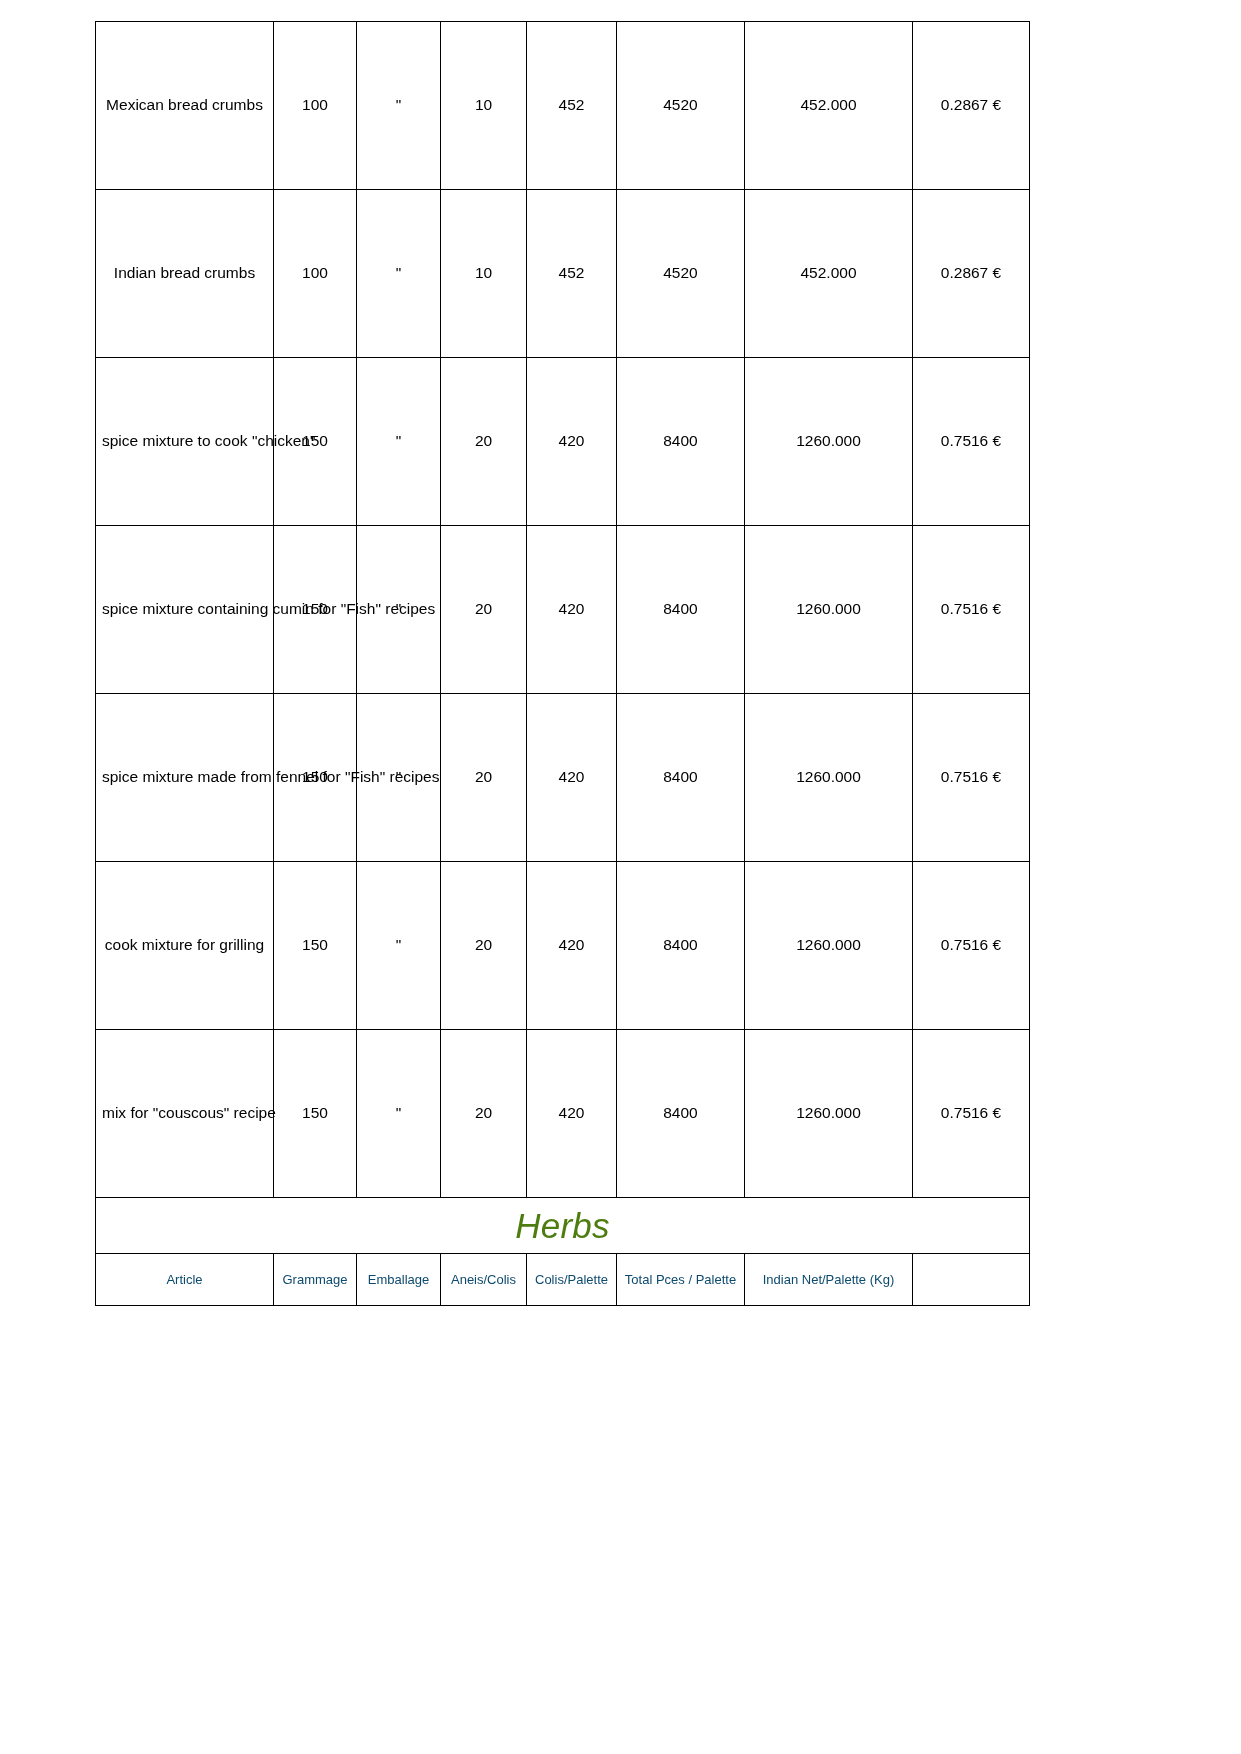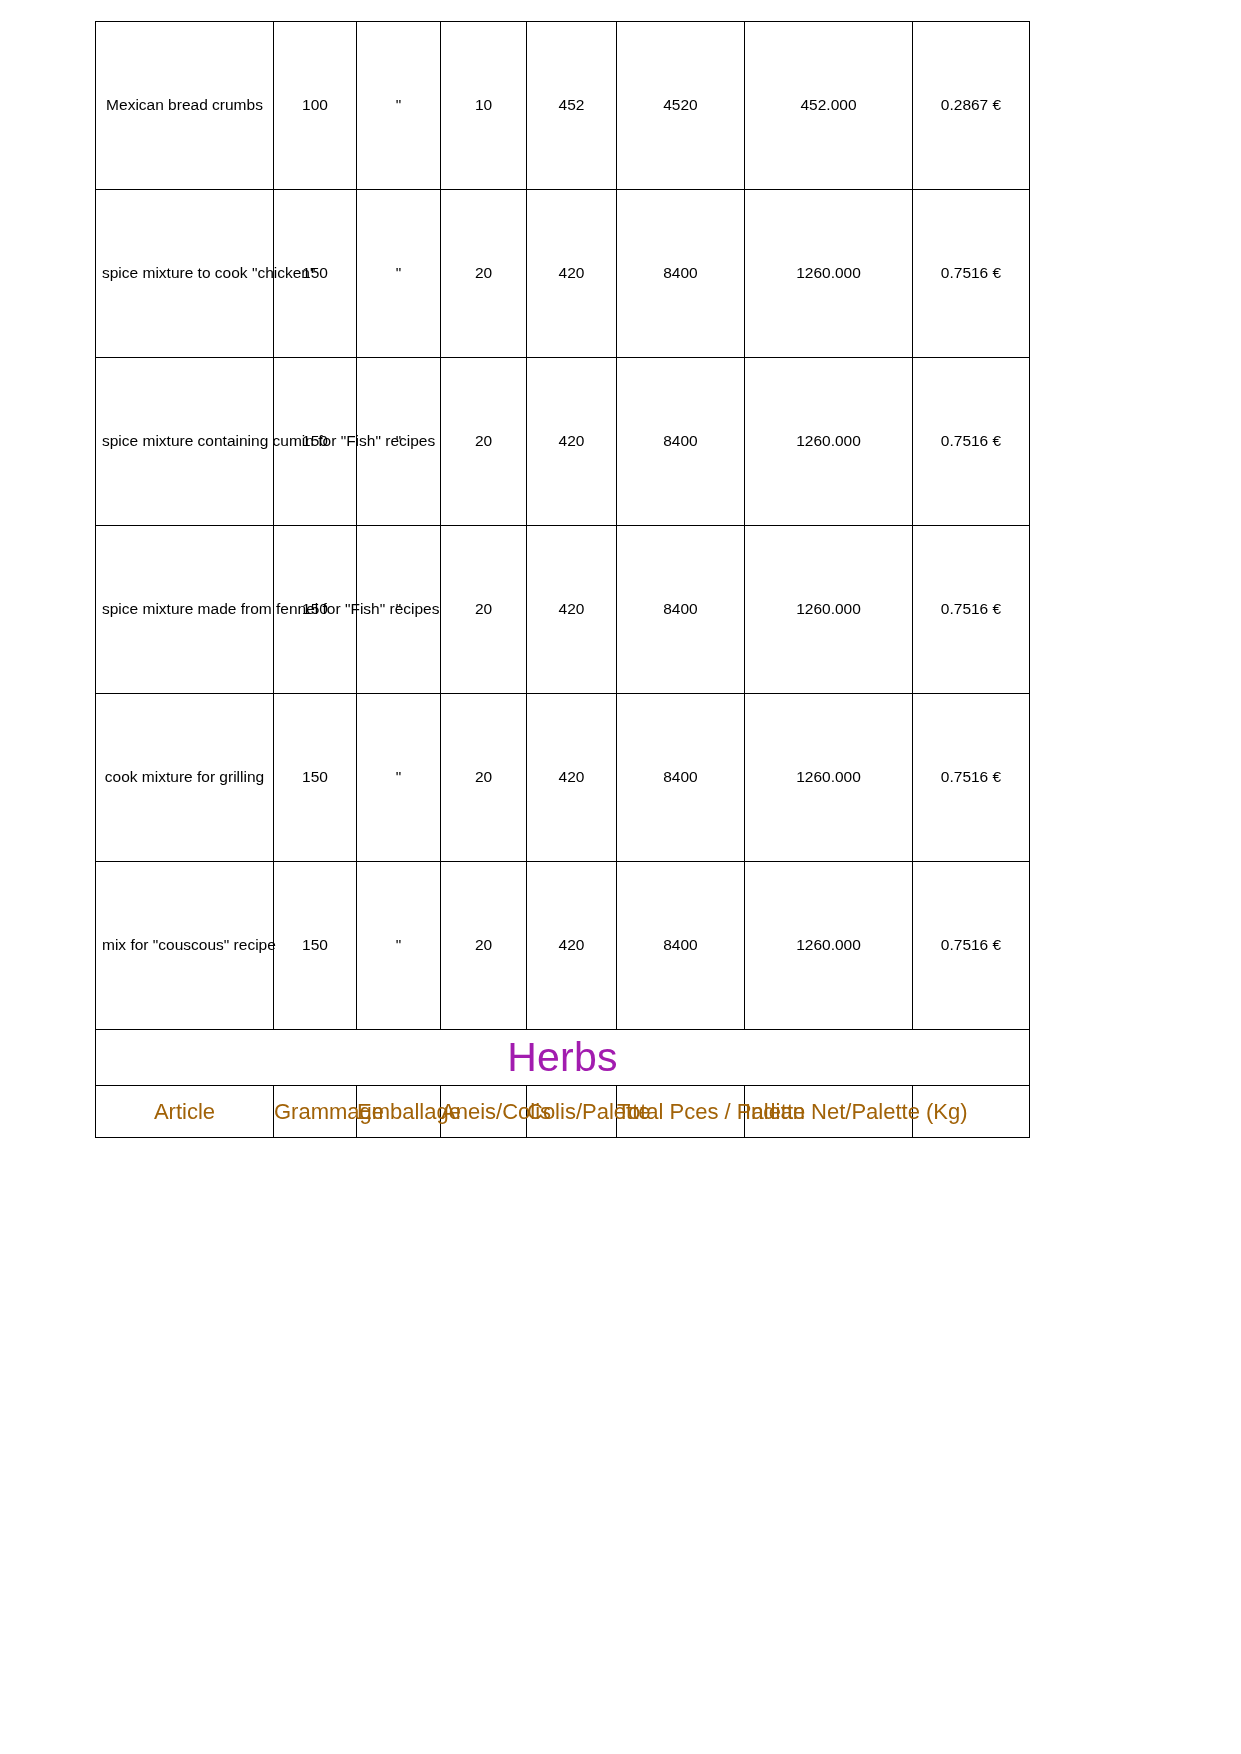--- a/index.html
+++ b/index.html
@@ -73,32 +73,33 @@
   td.section-title {
     text-align: left;
     padding: 4px 0 6px 4px;
     height: 56px;
     border-left: 1px solid #000000;
     border-right: 1px solid #000000;
     border-top: 1px solid #000000;
     border-bottom: 1px solid #000000;
   }
   .section-title-text {
-    font-size: 41px;
+    font-size: 35px;
     font-weight: 400;
-    color: #a21caf;
+    color: #4d7c0f;
     line-height: 1;
     letter-spacing: 0.2px;
+    font-style: italic;
   }
 
   
   tr.head-row td {
     height: 52px;
-    color: #a16207;
-    font-size: 22px;
+    color: #0c4a6e;
+    font-size: 13px;
     text-align: center;
     white-space: nowrap;
     overflow: visible;
     vertical-align: middle;
     padding: 0;
   }
   tr.head-row td .hd {
     display: block;
     width: 100%;
     text-align: center;
@@ -128,20 +129,30 @@
           <td class="article">Mexican bread crumbs</td>
           <td>100</td>
           <td>"</td>
           <td>10</td>
           <td>452</td>
           <td>4520</td>
           <td>452.000</td>
           <td>0.2867 €</td>
         </tr>
 
+        <tr class="data-row">
+          <td class="article">Indian bread crumbs</td>
+          <td>100</td>
+          <td>"</td>
+          <td>10</td>
+          <td>452</td>
+          <td>4520</td>
+          <td>452.000</td>
+          <td>0.2867 €</td>
+        </tr>
 
         <tr class="data-row">
           <td class="article">spice mixture to cook "chicken"</td>
           <td>150</td>
           <td>"</td>
           <td>20</td>
           <td>420</td>
           <td>8400</td>
           <td>1260.000</td>
           <td>0.7516 €</td>

